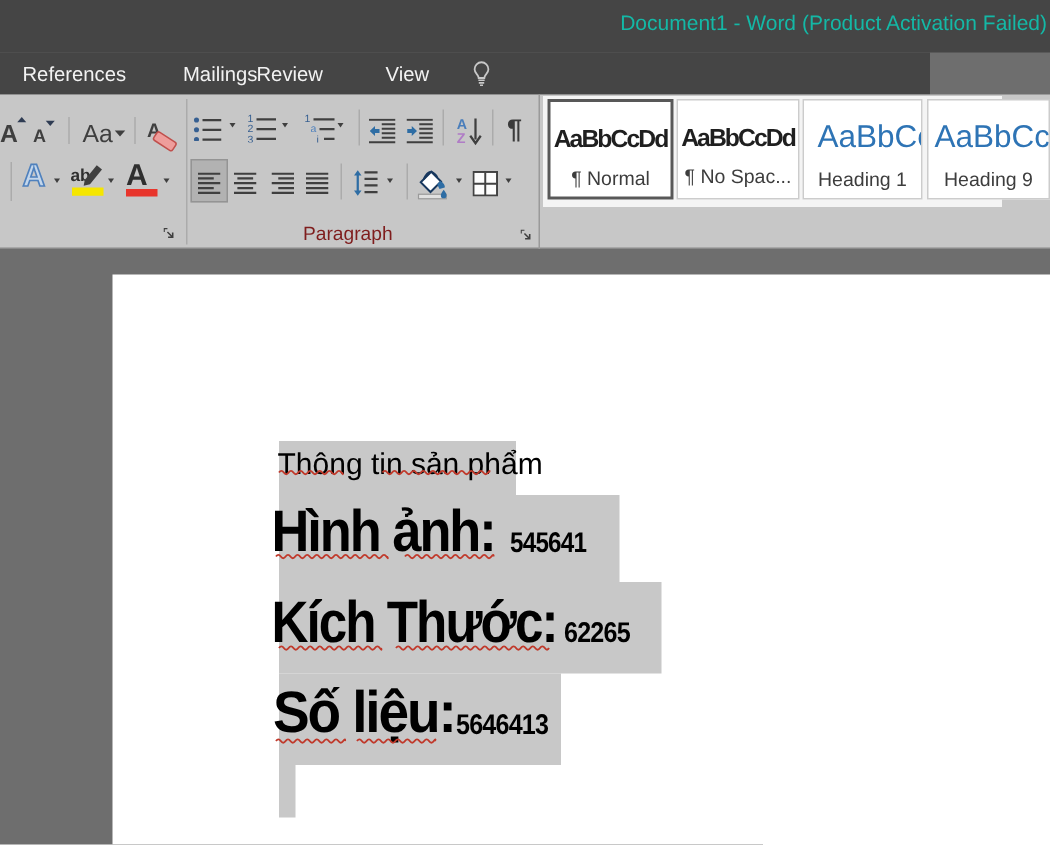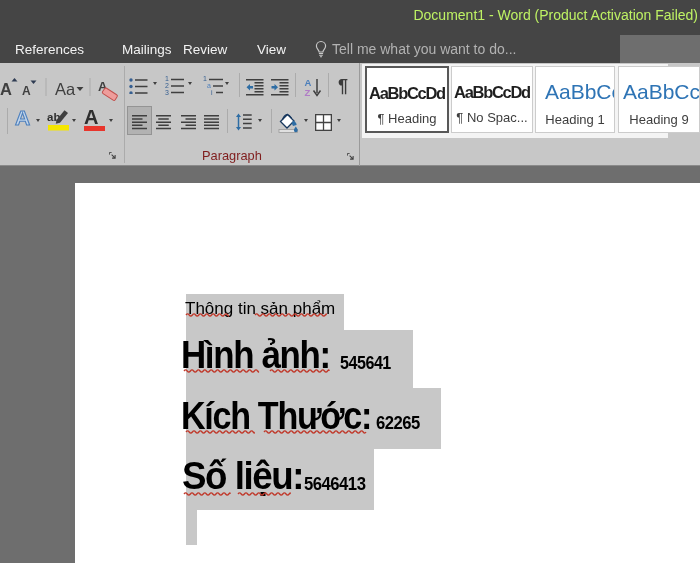--- a/index.html
+++ b/index.html
@@ -2,21 +2,21 @@
 <html><head>
 <meta charset="utf-8">
 <style>
   * { margin:0; padding:0; box-sizing:border-box; }
   html,body { width:700px; height:563px; overflow:hidden; }
   body { font-family:"Liberation Sans", sans-serif; position:relative; background:#6e6e6e; }
   .abs { position:absolute; }
 
   
   #titlebar { left:0; top:0; width:700px; height:35px; background:#454545; }
-  #titletext { right:2px; top:7px; color:#bef264; font-size:14px; white-space:nowrap; }
+  #titletext { right:2px; top:7px; color:#14b8a6; font-size:14px; white-space:nowrap; }
   #tabrow { left:0; top:35px; width:620px; height:28px; background:#454545; color:#f2f2f2; font-size:13.5px; }
   .tab { position:absolute; top:7px; }
   #tellme { position:absolute; top:6px; left:332px; color:#b2b2b2; font-size:14px; }
   #bulb { position:absolute; left:314px; top:5px; }
 
   
   #ribbon { left:0; top:63px; width:700px; height:103px; background:#c7c7c7; border-bottom:1px solid #8a8a8a; }
   .vsep { position:absolute; width:1px; background:#ababab; }
   .caret { position:absolute; width:0; height:0; border-left:2.8px solid transparent; border-right:2.8px solid transparent; border-top:3.6px solid #3f3f3f; }
   .grouplabel { position:absolute; color:#7f1d1d; font-size:12.8px; }
@@ -37,27 +37,26 @@
 </head>
 <body>
 
 <div class="abs" id="titlebar">
   <div class="abs" id="titletext">Document1 - Word (Product Activation Failed)</div>
 </div>
 
 <div class="abs" id="tabrow">
   <div class="tab" style="left:15px;">References</div>
   <div class="tab" style="left:122px;">Mailings</div>
-  <div class="tab" style="left:183px;">Review</div>
+  <div class="tab" style="left:171px;">Review</div>
   <div class="tab" style="left:257px;">View</div>
   <svg id="bulb" width="14" height="18" viewBox="0 0 14 18">
     <path d="M7 1.5 a4.6 4.6 0 0 1 4.6 4.6 c0 1.8 -1 2.8 -1.8 3.8 c-.5 .7 -.8 1.2 -.9 2.1 h-3.8 c-.1 -.9 -.4 -1.4 -.9 -2.1 c-.8 -1 -1.8 -2 -1.8 -3.8 A4.6 4.6 0 0 1 7 1.5 z" fill="none" stroke="#c8c8c8" stroke-width="1.2"></path>
     <path d="M4.9 13.5 h4.2 M5.2 15.2 h3.6 M6 16.8 h2" stroke="#c8c8c8" stroke-width="1.1" fill="none"></path>
   </svg>
-  <div id="tellme">Tell me what you want to do...</div>
 </div>
 
 <div class="abs" id="ribbon">
 
   <div class="vsep" style="left:124px; top:3px; height:97px;"></div>
   <div class="vsep" style="left:359px; top:0px; height:103px; background:#9a9a9a;"></div>
   <div class="vsep" style="left:7px; top:45px; height:26px;"></div>
   <div class="vsep" style="left:239px; top:10px; height:24px;"></div>
   <div class="vsep" style="left:295px; top:10px; height:24px;"></div>
   <div class="vsep" style="left:328px; top:10px; height:24px;"></div>
@@ -181,21 +180,21 @@
     <path d="M3 3 L7 7 M7 3.5 V7 H3.5" stroke="#3f3f3f" stroke-width="1.2" fill="none"></path>
   </svg>
   <svg class="launcher" style="left:347px; top:90px;" width="8" height="8" viewBox="0 0 8 8">
     <path d="M0.5 3 V0.5 H3" stroke="#3f3f3f" stroke-width="1" fill="none"></path>
     <path d="M3 3 L7 7 M7 3.5 V7 H3.5" stroke="#3f3f3f" stroke-width="1.2" fill="none"></path>
   </svg>
 
   <div class="abs" id="stylepanel">
     <div class="stylecard" style="left:3px; width:84px; border:2px solid #585858;">
       <span class="prev">AaBbCcDd</span>
-        <span class="lab">¶ Heading</span>
+        <span class="lab">¶ Normal</span>
     </div>
     <div class="stylecard" style="left:89px; width:82px;">
       <span class="prev">AaBbCcDd</span>
         <span class="lab">¶ No Spac...</span>
     </div>
     <div class="stylecard" style="left:173px; width:80px;">
       <span class="prev hprev" style="padding-left:9px;">AaBbCcD</span>
         <span class="lab">Heading 1</span>
     </div>
     <div class="stylecard" style="left:256px; width:82px;">
@@ -206,21 +205,21 @@
 </div>
 
 <div class="abs" id="page"></div>
 
 <div class="hl" style="left:186px; top:294px; width:158px; height:36px;"></div>
 <div class="hl" style="left:186px; top:330px; width:227px; height:58px;"></div>
 <div class="hl" style="left:186px; top:388px; width:255px; height:61px;"></div>
 <div class="hl" style="left:186px; top:449px; width:188px; height:61px;"></div>
 <div class="hl" style="left:186px; top:510px; width:11px; height:35px;"></div>
 
-<div class="txt" id="l1" style="left:185px; top:299px; font-size:17px;">Thông tin sản phẩm</div>
+<div class="txt" id="l1" style="left:185px; top:299px; font-size:20px;">Thông tin sản phẩm</div>
 <div class="txt" id="l2" style="left:181px; top:333px; font-size:39px; font-weight:bold; letter-spacing:-1.5px; transform:scaleX(0.895); transform-origin:0 0;">Hình ảnh:</div>
 <div class="txt" id="l2n" style="left:340px; top:352px; font-size:19px; font-weight:bold; letter-spacing:-0.6px; transform:scaleX(0.85); transform-origin:0 0;">545641</div>
 <div class="txt" id="l3" style="left:181px; top:394px; font-size:39px; font-weight:bold; letter-spacing:-1.5px; transform:scaleX(0.875); transform-origin:0 0;">Kích Thước:</div>
 <div class="txt" id="l3n" style="left:376px; top:412px; font-size:19px; font-weight:bold; letter-spacing:-0.6px; transform:scaleX(0.88); transform-origin:0 0;">62265</div>
 <div class="txt" id="l4" style="left:182px; top:454px; font-size:39px; font-weight:bold; letter-spacing:-1.5px; transform:scaleX(0.94); transform-origin:0 0;">Số liệu:</div>
 <div class="txt" id="l4n" style="left:304px; top:473px; font-size:19px; font-weight:bold; letter-spacing:-0.6px; transform:scaleX(0.88); transform-origin:0 0;">5646413</div>
 
 <svg class="abs" id="sq" width="700" height="563" viewBox="0 0 700 563" style="left:0;top:0;pointer-events:none;">
   <g stroke="#c0392b" stroke-width="1.3" fill="none">
     <path id="s1a" d="M186 315 Q187.6 312.8 189.2 315 Q190.79999999999998 317.2 192.39999999999998 315 Q193.99999999999997 312.8 195.59999999999997 315 Q197.19999999999996 317.2 198.79999999999995 315 Q200.39999999999995 312.8 201.99999999999994 315 Q203.59999999999994 317.2 205.19999999999993 315 Q206.79999999999993 312.8 208.39999999999992 315 Q209.99999999999991 317.2 211.5999999999999 315 Q213.1999999999999 312.8 214.7999999999999 315 Q216.3999999999999 317.2 217.9999999999999 315 Q219.59999999999988 312.8 221.19999999999987 315 Q222.79999999999987 317.2 224.39999999999986 315 Q225.99999999999986 312.8 227.59999999999985 315 Q229.19999999999985 317.2 228 315 M255 315 Q256.6 312.8 258.2 315 Q259.8 317.2 261.4 315 Q263 312.8 264.59999999999997 315 Q266.2 317.2 267.79999999999995 315 Q269.4 312.8 270.99999999999994 315 Q272.59999999999997 317.2 274.19999999999993 315 Q275.79999999999995 312.8 277.3999999999999 315 Q278.99999999999994 317.2 280.5999999999999 315 Q282.19999999999993 312.8 283.7999999999999 315 Q285.3999999999999 317.2 286.9999999999999 315 Q288.5999999999999 312.8 290.1999999999999 315 Q291.7999999999999 317.2 293.39999999999986 315 Q294.9999999999999 312.8 296.59999999999985 315 Q298.1999999999999 317.2 299.79999999999984 315 Q301.39999999999986 312.8 302.99999999999983 315 Q304.59999999999985 317.2 306.1999999999998 315 Q307.79999999999984 312.8 309.3999999999998 315 Q310.99999999999983 317.2 312.5999999999998 315 Q314.1999999999998 312.8 315.7999999999998 315 Q317.3999999999998 317.2 318.9999999999998 315 Q320.5999999999998 312.8 322.19999999999976 315 Q323.7999999999998 317.2 325.39999999999975 315 Q326.9999999999998 312.8 326 315 M184 371 Q185.6 368.8 187.2 371 Q188.79999999999998 373.2 190.39999999999998 371 Q191.99999999999997 368.8 193.59999999999997 371 Q195.19999999999996 373.2 196.79999999999995 371 Q198.39999999999995 368.8 199.99999999999994 371 Q201.59999999999994 373.2 203.19999999999993 371 Q204.79999999999993 368.8 206.39999999999992 371 Q207.99999999999991 373.2 209.5999999999999 371 Q211.1999999999999 368.8 212.7999999999999 371 Q214.3999999999999 373.2 215.9999999999999 371 Q217.59999999999988 368.8 219.19999999999987 371 Q220.79999999999987 373.2 222.39999999999986 371 Q223.99999999999986 368.8 225.59999999999985 371 Q227.19999999999985 373.2 228.79999999999984 371 Q230.39999999999984 368.8 231.99999999999983 371 Q233.59999999999982 373.2 235.19999999999982 371 Q236.7999999999998 368.8 238.3999999999998 371 Q239.9999999999998 373.2 241.5999999999998 371 Q243.1999999999998 368.8 244.79999999999978 371 Q246.39999999999978 373.2 247.99999999999977 371 Q249.59999999999977 368.8 251.19999999999976 371 Q252.79999999999976 373.2 254.39999999999975 371 Q255.99999999999974 368.8 257.59999999999974 371 Q259.19999999999976 373.2 258 371 M270 371 Q271.6 368.8 273.2 371 Q274.8 373.2 276.4 371 Q278 368.8 279.59999999999997 371 Q281.2 373.2 282.79999999999995 371 Q284.4 368.8 285.99999999999994 371 Q287.59999999999997 373.2 289.19999999999993 371 Q290.79999999999995 368.8 292.3999999999999 371 Q293.99999999999994 373.2 295.5999999999999 371 Q297.19999999999993 368.8 298.7999999999999 371 Q300.3999999999999 373.2 301.9999999999999 371 Q303.5999999999999 368.8 305.1999999999999 371 Q306.7999999999999 373.2 308.39999999999986 371 Q309.9999999999999 368.8 311.59999999999985 371 Q313.1999999999999 373.2 314.79999999999984 371 Q316.39999999999986 368.8 317.99999999999983 371 Q319.59999999999985 373.2 321.1999999999998 371 Q322.79999999999984 368.8 324.3999999999998 371 Q325.99999999999983 373.2 327.5999999999998 371 Q329.1999999999998 368.8 329 371 M186 432 Q187.6 429.8 189.2 432 Q190.79999999999998 434.2 192.39999999999998 432 Q193.99999999999997 429.8 195.59999999999997 432 Q197.19999999999996 434.2 198.79999999999995 432 Q200.39999999999995 429.8 201.99999999999994 432 Q203.59999999999994 434.2 205.19999999999993 432 Q206.79999999999993 429.8 208.39999999999992 432 Q209.99999999999991 434.2 211.5999999999999 432 Q213.1999999999999 429.8 214.7999999999999 432 Q216.3999999999999 434.2 217.9999999999999 432 Q219.59999999999988 429.8 221.19999999999987 432 Q222.79999999999987 434.2 224.39999999999986 432 Q225.99999999999986 429.8 227.59999999999985 432 Q229.19999999999985 434.2 230.79999999999984 432 Q232.39999999999984 429.8 233.99999999999983 432 Q235.59999999999982 434.2 237.19999999999982 432 Q238.7999999999998 429.8 240.3999999999998 432 Q241.9999999999998 434.2 243.5999999999998 432 Q245.1999999999998 429.8 246.79999999999978 432 Q248.39999999999978 434.2 249.99999999999977 432 Q251.59999999999977 429.8 253.19999999999976 432 Q254.79999999999976 434.2 254 432 M264 432 Q265.6 429.8 267.2 432 Q268.8 434.2 270.4 432 Q272 429.8 273.59999999999997 432 Q275.2 434.2 276.79999999999995 432 Q278.4 429.8 279.99999999999994 432 Q281.59999999999997 434.2 283.19999999999993 432 Q284.79999999999995 429.8 286.3999999999999 432 Q287.99999999999994 434.2 289.5999999999999 432 Q291.19999999999993 429.8 292.7999999999999 432 Q294.3999999999999 434.2 295.9999999999999 432 Q297.5999999999999 429.8 299.1999999999999 432 Q300.7999999999999 434.2 302.39999999999986 432 Q303.9999999999999 429.8 305.59999999999985 432 Q307.1999999999999 434.2 308.79999999999984 432 Q310.39999999999986 429.8 311.99999999999983 432 Q313.59999999999985 434.2 315.1999999999998 432 Q316.79999999999984 429.8 318.3999999999998 432 Q319.99999999999983 434.2 321.5999999999998 432 Q323.1999999999998 429.8 324.7999999999998 432 Q326.3999999999998 434.2 327.9999999999998 432 Q329.5999999999998 429.8 331.19999999999976 432 Q332.7999999999998 434.2 334.39999999999975 432 Q335.9999999999998 429.8 337.59999999999974 432 Q339.19999999999976 434.2 340.7999999999997 432 Q342.39999999999975 429.8 343.9999999999997 432 Q345.59999999999974 434.2 347.1999999999997 432 Q348.7999999999997 429.8 350.3999999999997 432 Q351.9999999999997 434.2 353.5999999999997 432 Q355.1999999999997 429.8 356.79999999999967 432 Q358.3999999999997 434.2 359.99999999999966 432 Q361.5999999999997 429.8 363.19999999999965 432 Q364.79999999999967 434.2 366 432 M184 494 Q185.6 491.8 187.2 494 Q188.79999999999998 496.2 190.39999999999998 494 Q191.99999999999997 491.8 193.59999999999997 494 Q195.19999999999996 496.2 196.79999999999995 494 Q198.39999999999995 491.8 199.99999999999994 494 Q201.59999999999994 496.2 203.19999999999993 494 Q204.79999999999993 491.8 206.39999999999992 494 Q207.99999999999991 496.2 209.5999999999999 494 Q211.1999999999999 491.8 212.7999999999999 494 Q214.3999999999999 496.2 215.9999999999999 494 Q217.59999999999988 491.8 219.19999999999987 494 Q220.79999999999987 496.2 222.39999999999986 494 Q223.99999999999986 491.8 225.59999999999985 494 Q227.19999999999985 496.2 228.79999999999984 494 Q230.39999999999984 491.8 230 494 M238 494 Q239.6 491.8 241.2 494 Q242.79999999999998 496.2 244.39999999999998 494 Q245.99999999999997 491.8 247.59999999999997 494 Q249.19999999999996 496.2 250.79999999999995 494 Q252.39999999999995 491.8 253.99999999999994 494 Q255.59999999999994 496.2 257.19999999999993 494 Q258.79999999999995 491.8 260.3999999999999 494 Q261.99999999999994 496.2 263.5999999999999 494 Q265.19999999999993 491.8 266.7999999999999 494 Q268.3999999999999 496.2 269.9999999999999 494 Q271.5999999999999 491.8 273.1999999999999 494 Q274.7999999999999 496.2 276.39999999999986 494 Q277.9999999999999 491.8 279.59999999999985 494 Q281.1999999999999 496.2 282.79999999999984 494 Q284.39999999999986 491.8 285.99999999999983 494 Q287.59999999999985 496.2 289.1999999999998 494 Q290.79999999999984 491.8 290 494 "></path>

